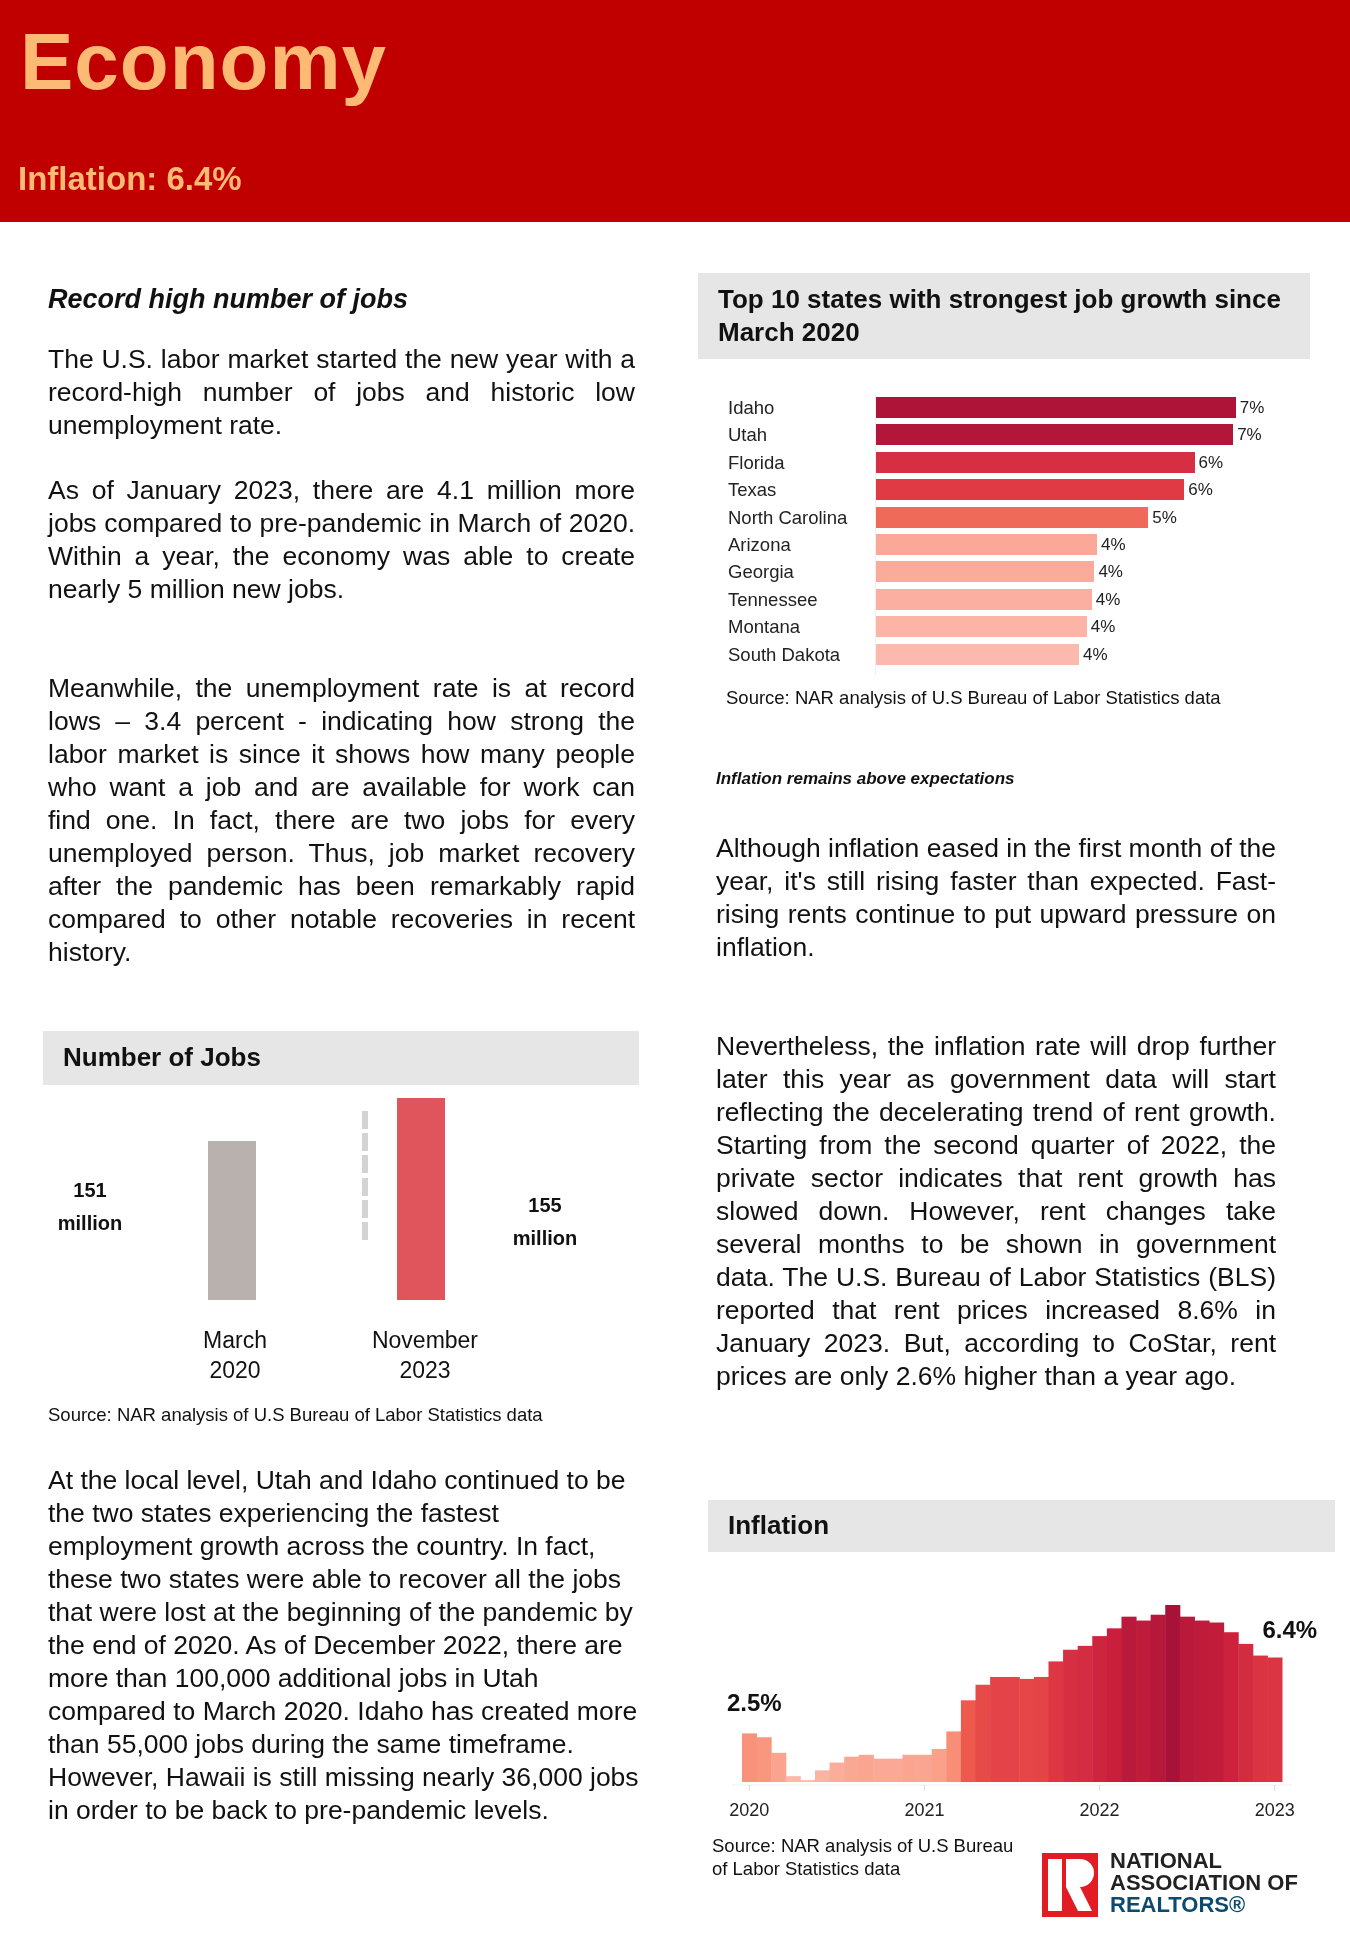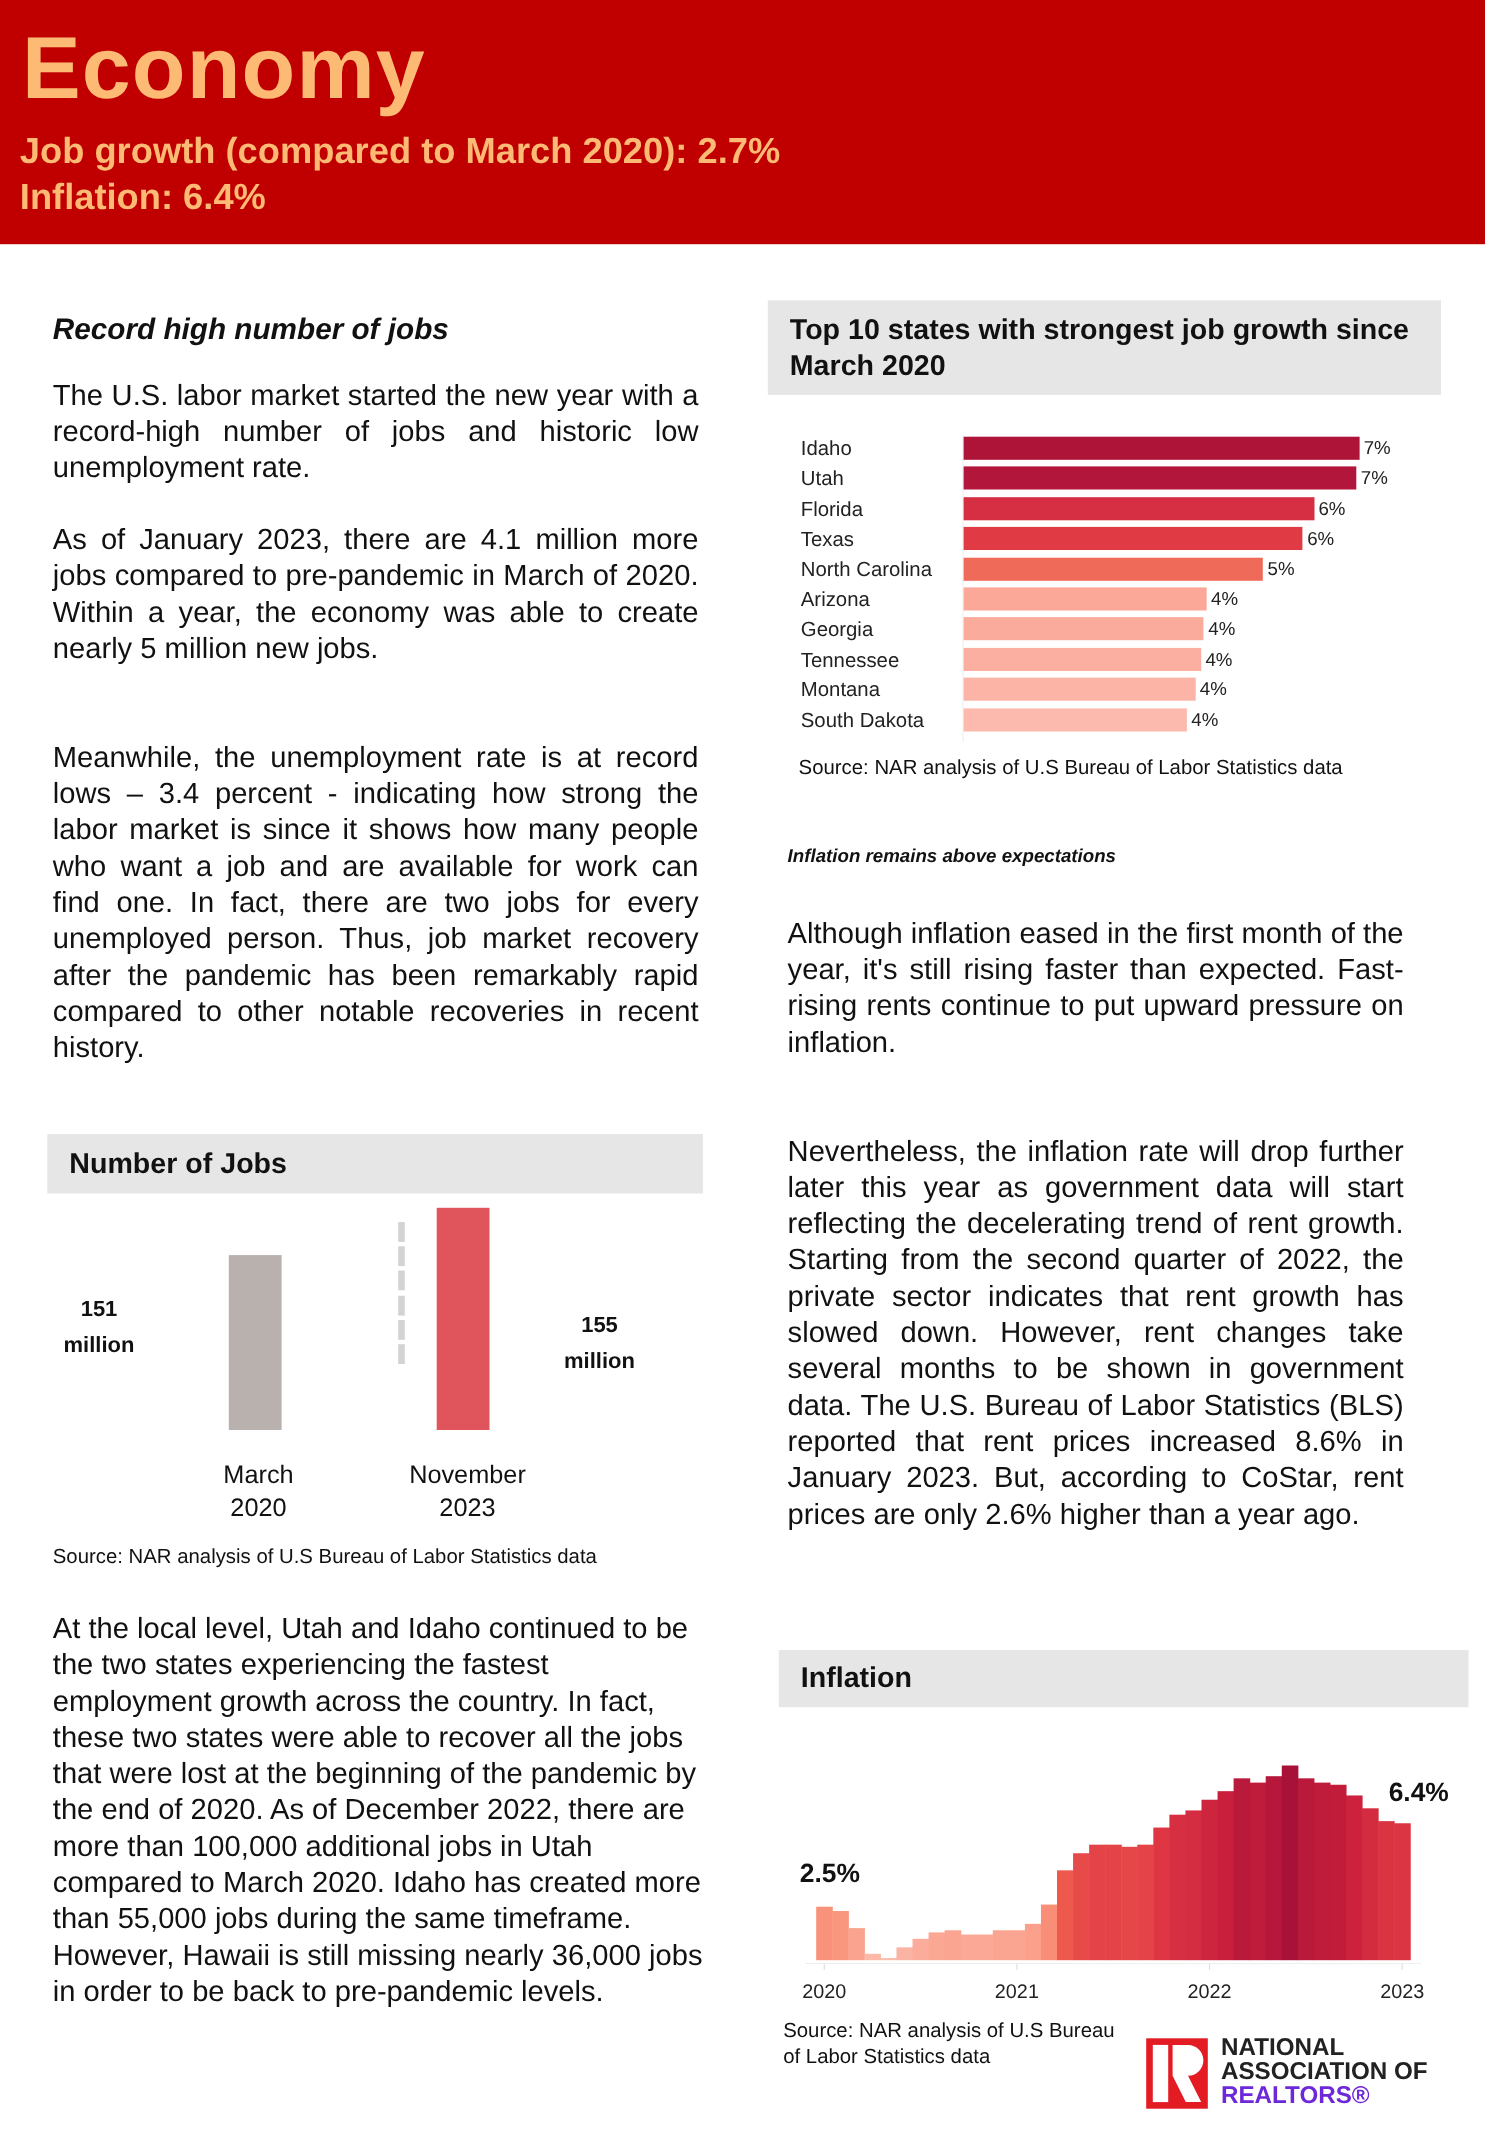--- a/index.html
+++ b/index.html
@@ -31,28 +31,27 @@
   
   .jobs-bar { position:absolute; }
   .jobs-val { position:absolute; font-weight:bold; font-size:20px; line-height:33px; text-align:center; }
   .jobs-cat { position:absolute; font-size:23px; line-height:30px; text-align:center; }
   .dash { position:absolute; left:322px; width:6px; background:#D3D3D3; }
 
   
   #inflation-svg { position:absolute; left:700px; top:1560px; }
   .logo { position:absolute; left:1042px; top:1853px; width:56px; height:64px; background:#E31B23; }
   .logo-text { position:absolute; left:1110px; top:1850px; font-weight:bold; font-size:22px; line-height:22px; color:#222; }
-  .logo-text .red { color:#6d28d9; }
+  .logo-text .red { color:#0c4a6e; }
 </style>
 </head>
 <body>
 
 <div class="header">
   <div class="title">Economy</div>
-  <div class="sub sub1">Job growth (compared to March 2020): 2.7%</div>
   <div class="sub sub2">Inflation: 6.4%</div>
 </div>
 
 <div class="h2" style="left:48px; top:283px;">Record high number of jobs</div>
 <div class="para" style="left:48px; top:343px; width:587px;">The U.S. labor market started the new year with a record-high number of jobs and historic low unemployment rate.</div>
 <div class="para" style="left:48px; top:474px; width:587px;">As of January 2023, there are 4.1 million more jobs compared to pre-pandemic in March of 2020. Within a year, the economy was able to create nearly 5 million new jobs.</div>
 <div class="para" style="left:48px; top:672px; width:587px;">Meanwhile, the unemployment rate is at record lows – 3.4 percent - indicating how strong the labor market is since it shows how many people who want a job and are available for work can find one. In fact, there are two jobs for every unemployed person. Thus, job market recovery after the pandemic has been remarkably rapid compared to other notable recoveries in recent history.</div>
 
 <div class="panel" style="left:43px; top:1031px; width:596px; height:54px;">
   <div class="panel-title" style="left:20px; top:10px;">Number of Jobs</div>

